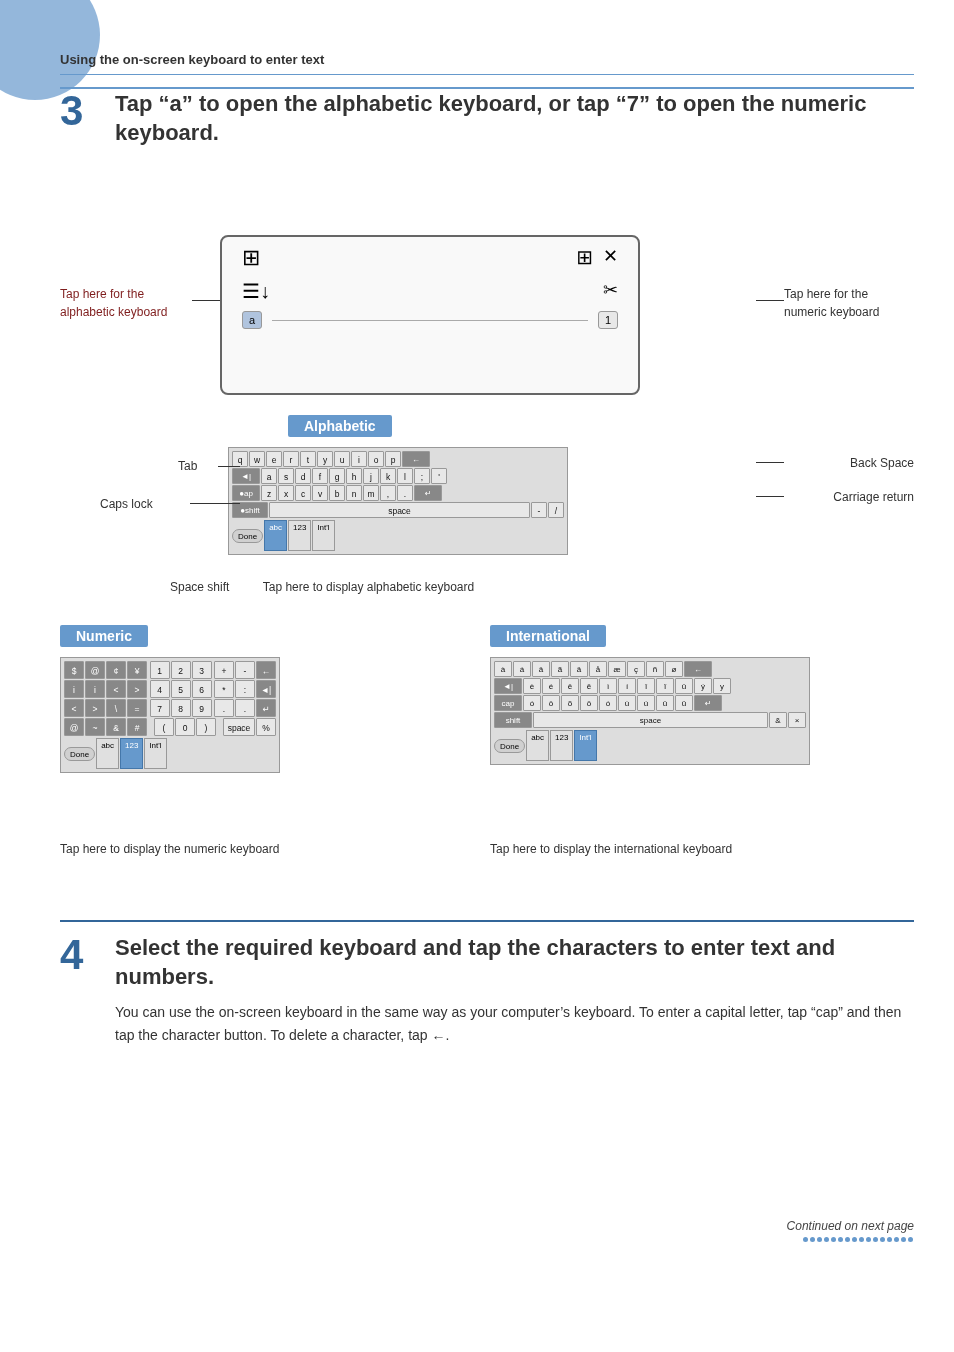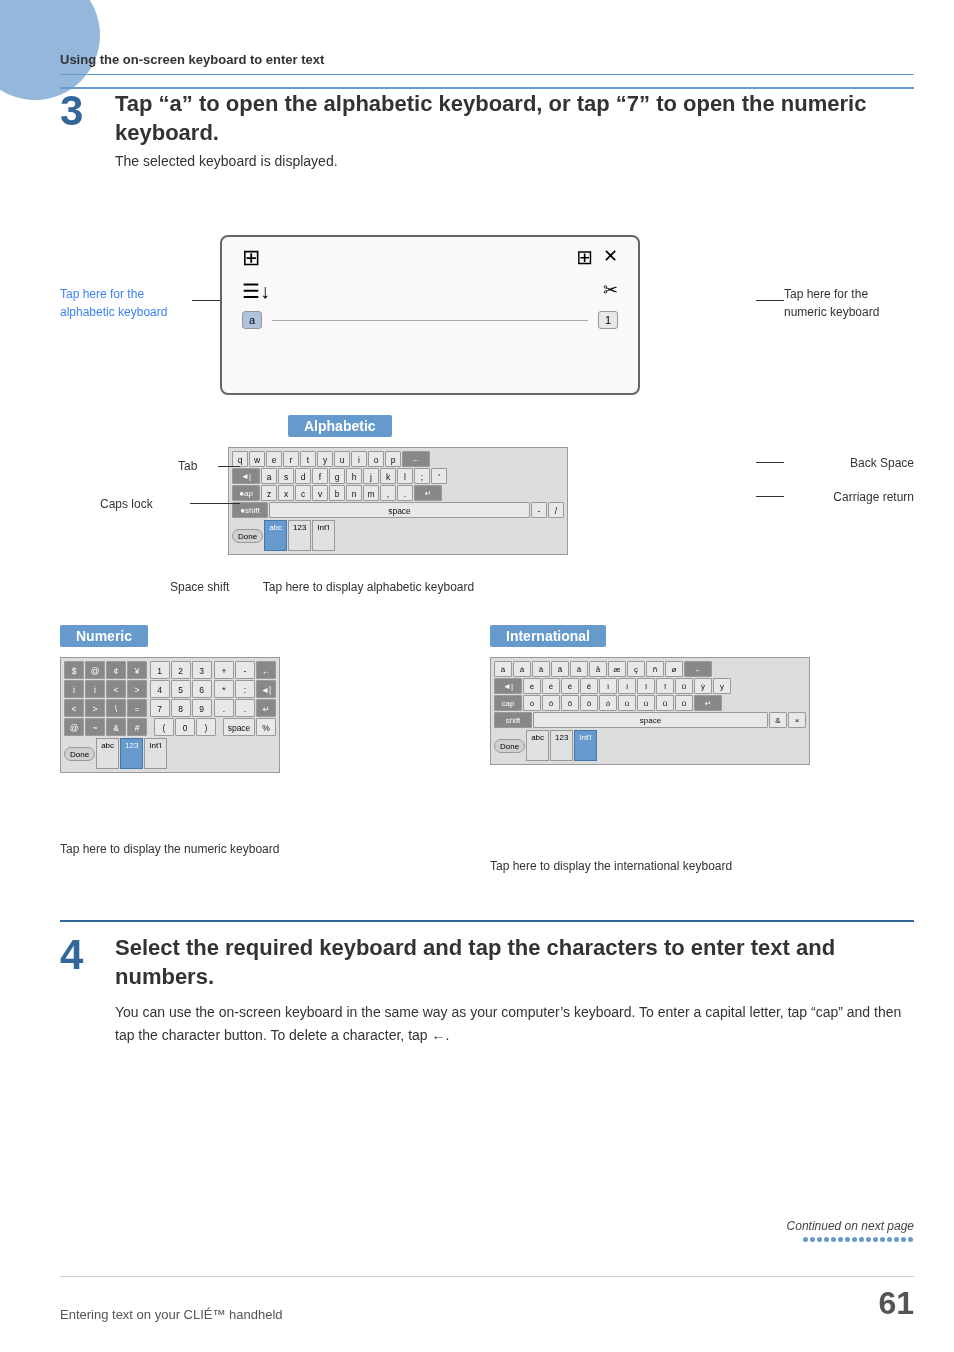--- a/index.html
+++ b/index.html
@@ -315,21 +315,20 @@
   <div class="top-circle"></div>
 
   <div class="header-section">
     <span class="header-title">Using the on-screen keyboard to enter text</span>
     <hr class="divider-line">
   </div>
 
   <div class="step3-section">
     <span class="step-number">3</span>
     <div class="step-text">Tap “a” to open the alphabetic keyboard, or tap “7” to open the numeric keyboard.</div>
-    <div class="step-subtitle">The selected keyboard is displayed.</div>
   </div>
 
   <div style="position:absolute; top:235px; left:220px; width:420px; height:165px;">
     <div class="device-border">
 
       <div class="device-icons-top">
         <span style="font-size:22px;">⊞</span>
         <span style="flex:1"></span>
         <span style="font-size:20px; margin-right:10px;">⊞</span>
         <span style="font-size:18px;">✕</span>
@@ -342,21 +341,21 @@
       </div>
 
       <div style="display:flex; padding:0 20px; align-items:center;">
         <button class="device-btn active" style="margin-right:auto;">a</button>
         <div style="flex:1; border-bottom:1px solid #aaa; margin:0 10px;"></div>
         <button class="device-btn">1</button>
       </div>
     </div>
   </div>
 
-  <div style="position:absolute; top:285px; left:60px; font-size:12px; color:#3b82f6; width:130px; line-height:1.5;">
+  <div style="position:absolute; top:285px; left:60px; font-size:12px; color:#7f1d1d; width:130px; line-height:1.5;">
     <span>Tap here for the
 alphabetic keyboard</span>
   </div>
 
   <div style="position:absolute; top:300px; left:192px; width:28px; height:1px; background:#333;"></div>
 
   <div style="position:absolute; top:285px; right:40px; font-size:12px; color:#333; width:130px; line-height:1.5;">
     <span>Tap here for the
 numeric keyboard</span>
   </div>
@@ -581,21 +580,21 @@
 
       <div class="bottom-bar-row">
         <span class="done-key">Done</span>
         <span class="mode-key">abc</span>
         <span class="mode-key">123</span>
         <span class="mode-key active">Int'l</span>
       </div>
     </div>
   </div>
 
-  <div style="position:absolute; top:840px; left:490px; font-size:12px; color:#333; width:300px; line-height:1.5;margin-top:17px;">Tap here to display the
+  <div style="position:absolute; top:840px; left:490px; font-size:12px; color:#333; width:300px; line-height:1.5;">Tap here to display the
 international keyboard</div>
 
   <div class="step4-section">
     <span class="step-number">4</span>
     <div class="step-text">Select the required keyboard and tap the characters to enter text and numbers.</div>
     <div class="step4-body" style="margin-top:10px;">You can use the on-screen keyboard in the same way as your computer’s keyboard. To enter a capital letter, tap “cap” and then tap the character button. To delete a character, tap ←.</div>
   </div>
 
   <div style="position:absolute; bottom:110px; right:40px; ">
     <div style="font-size:12px; font-style:italic; color:#444;">Continued on next page</div>
@@ -612,18 +611,14 @@
       <span class="dot"></span>
         <span class="dot"></span>
         <span class="dot"></span>
       <span class="dot"></span>
         <span class="dot"></span>
         <span class="dot"></span>
       <span class="dot"></span>
     </div>
   </div>
 
-  <div class="footer">
-    <span class="footer-left">Entering text on your CLIÉ™ handheld</span>
-    <span class="footer-right">61</span>
-  </div>
 
 </div>
 
 </body></html>

